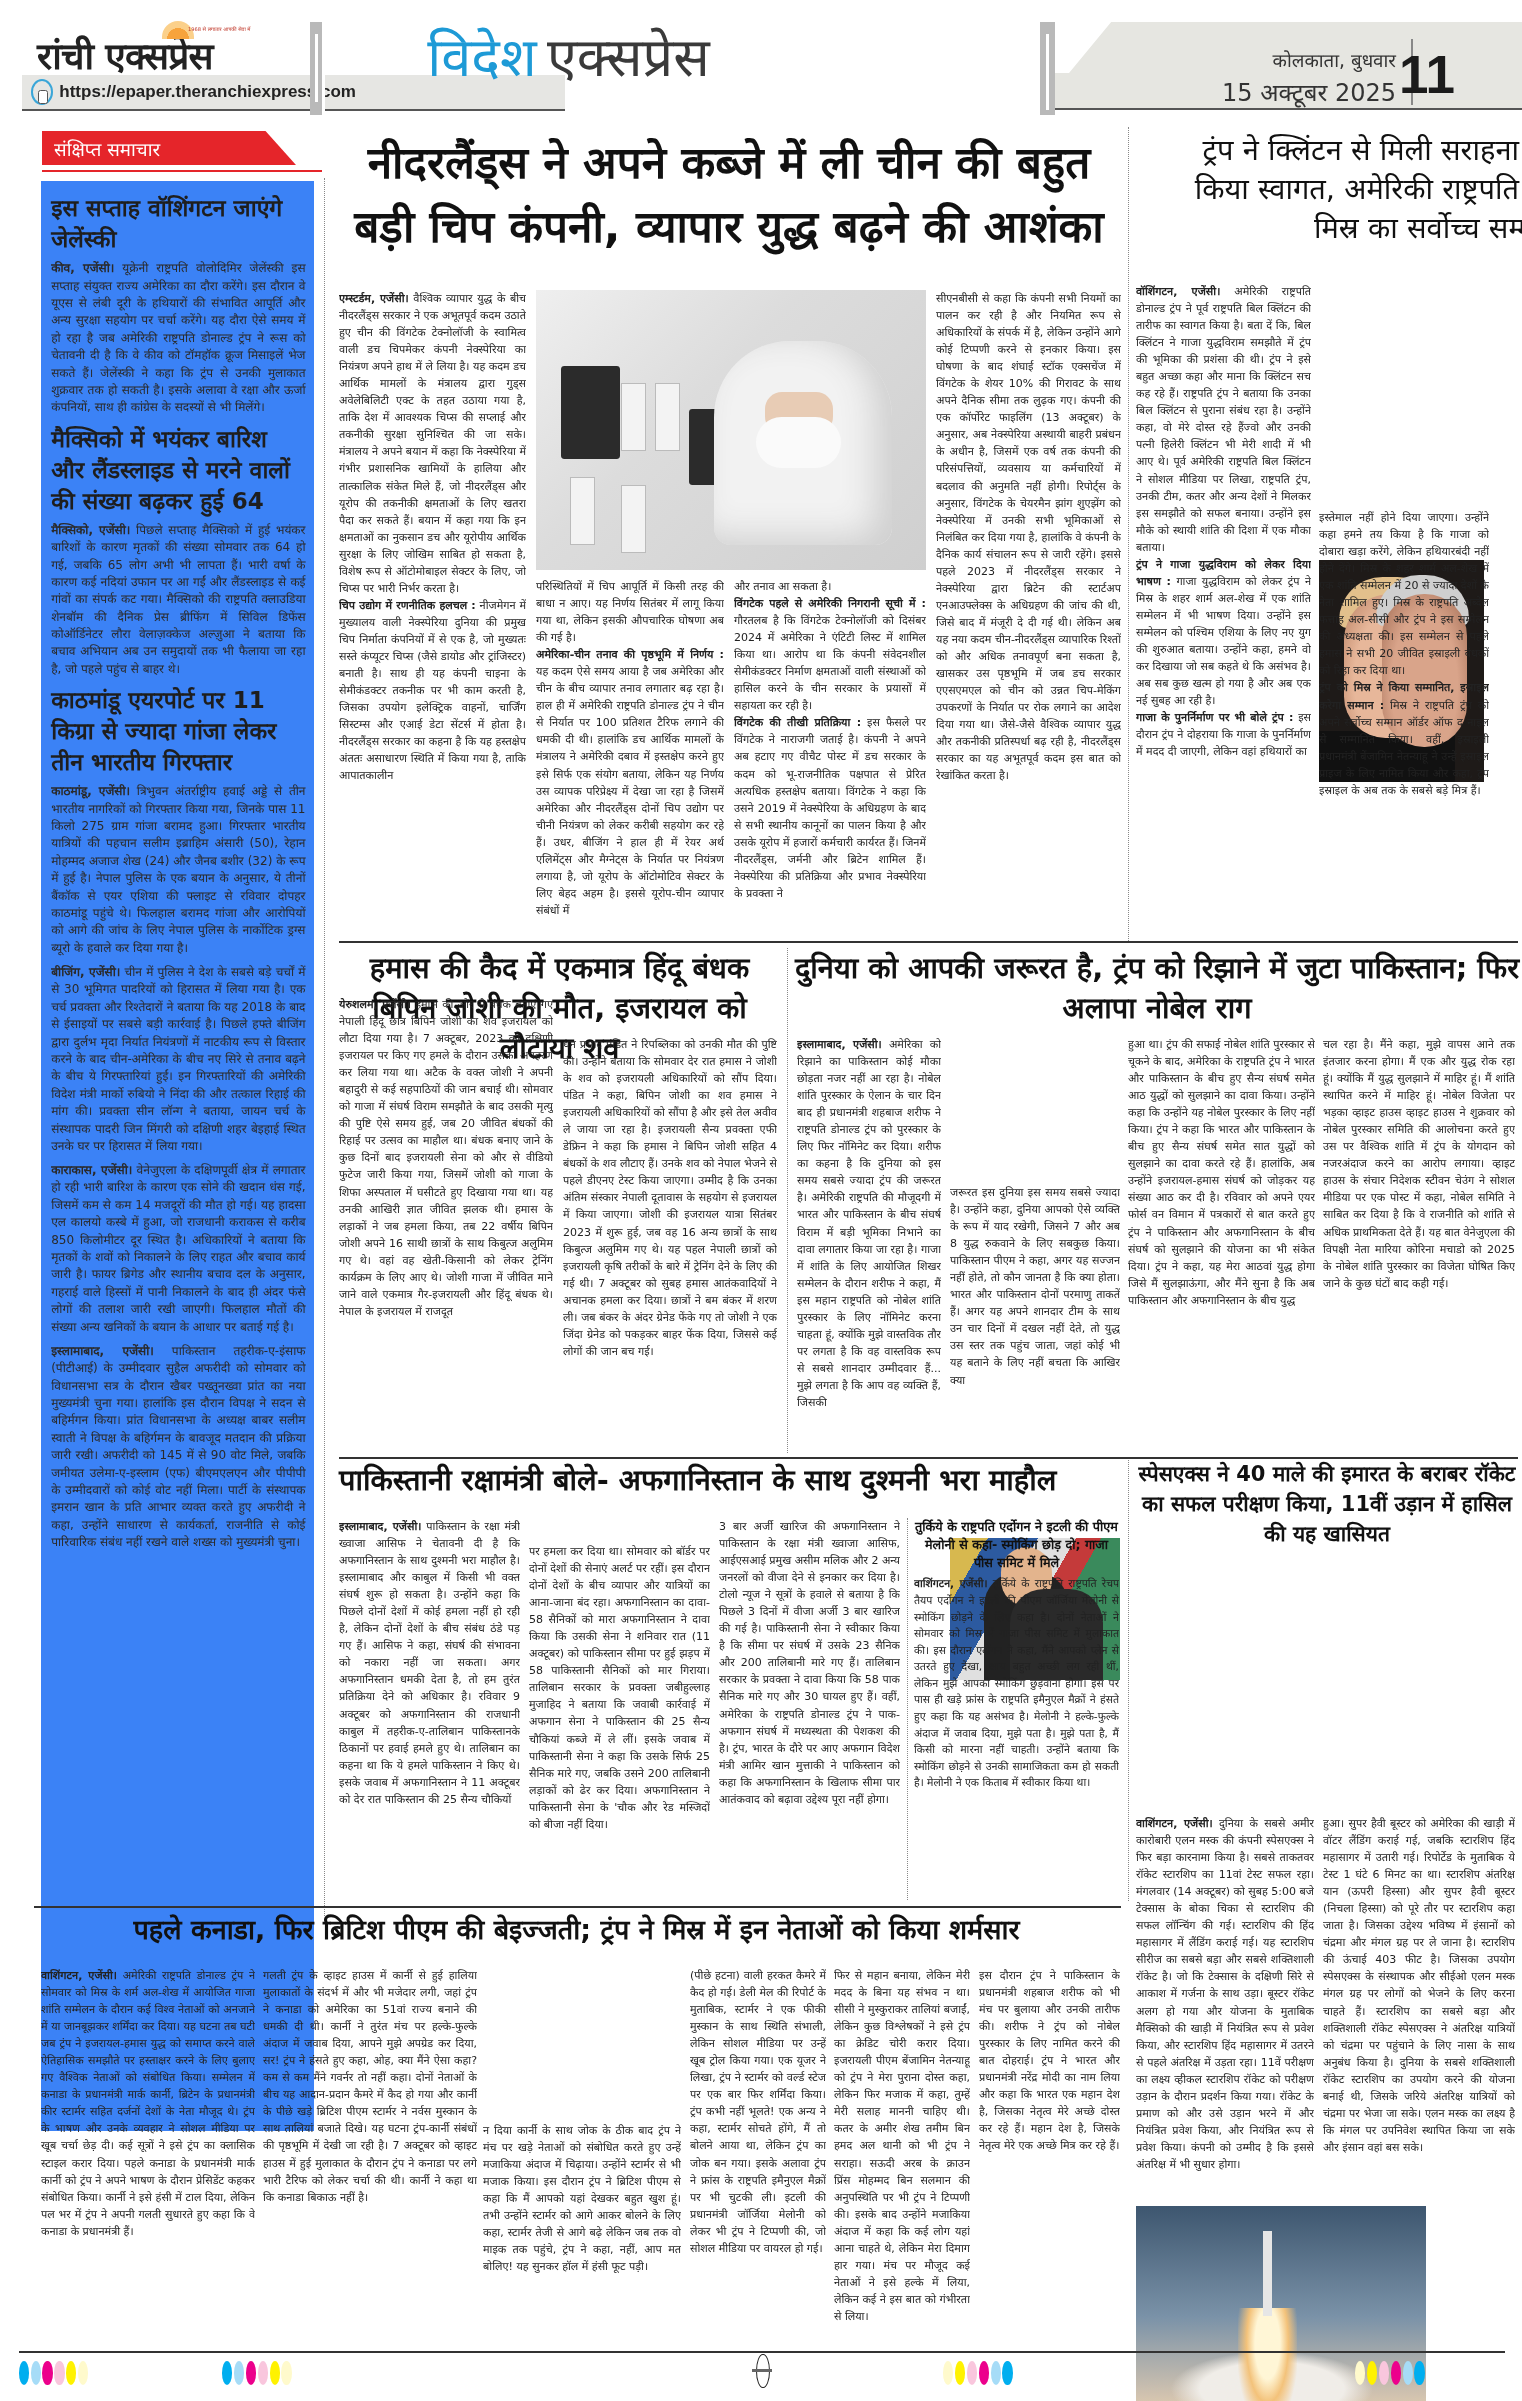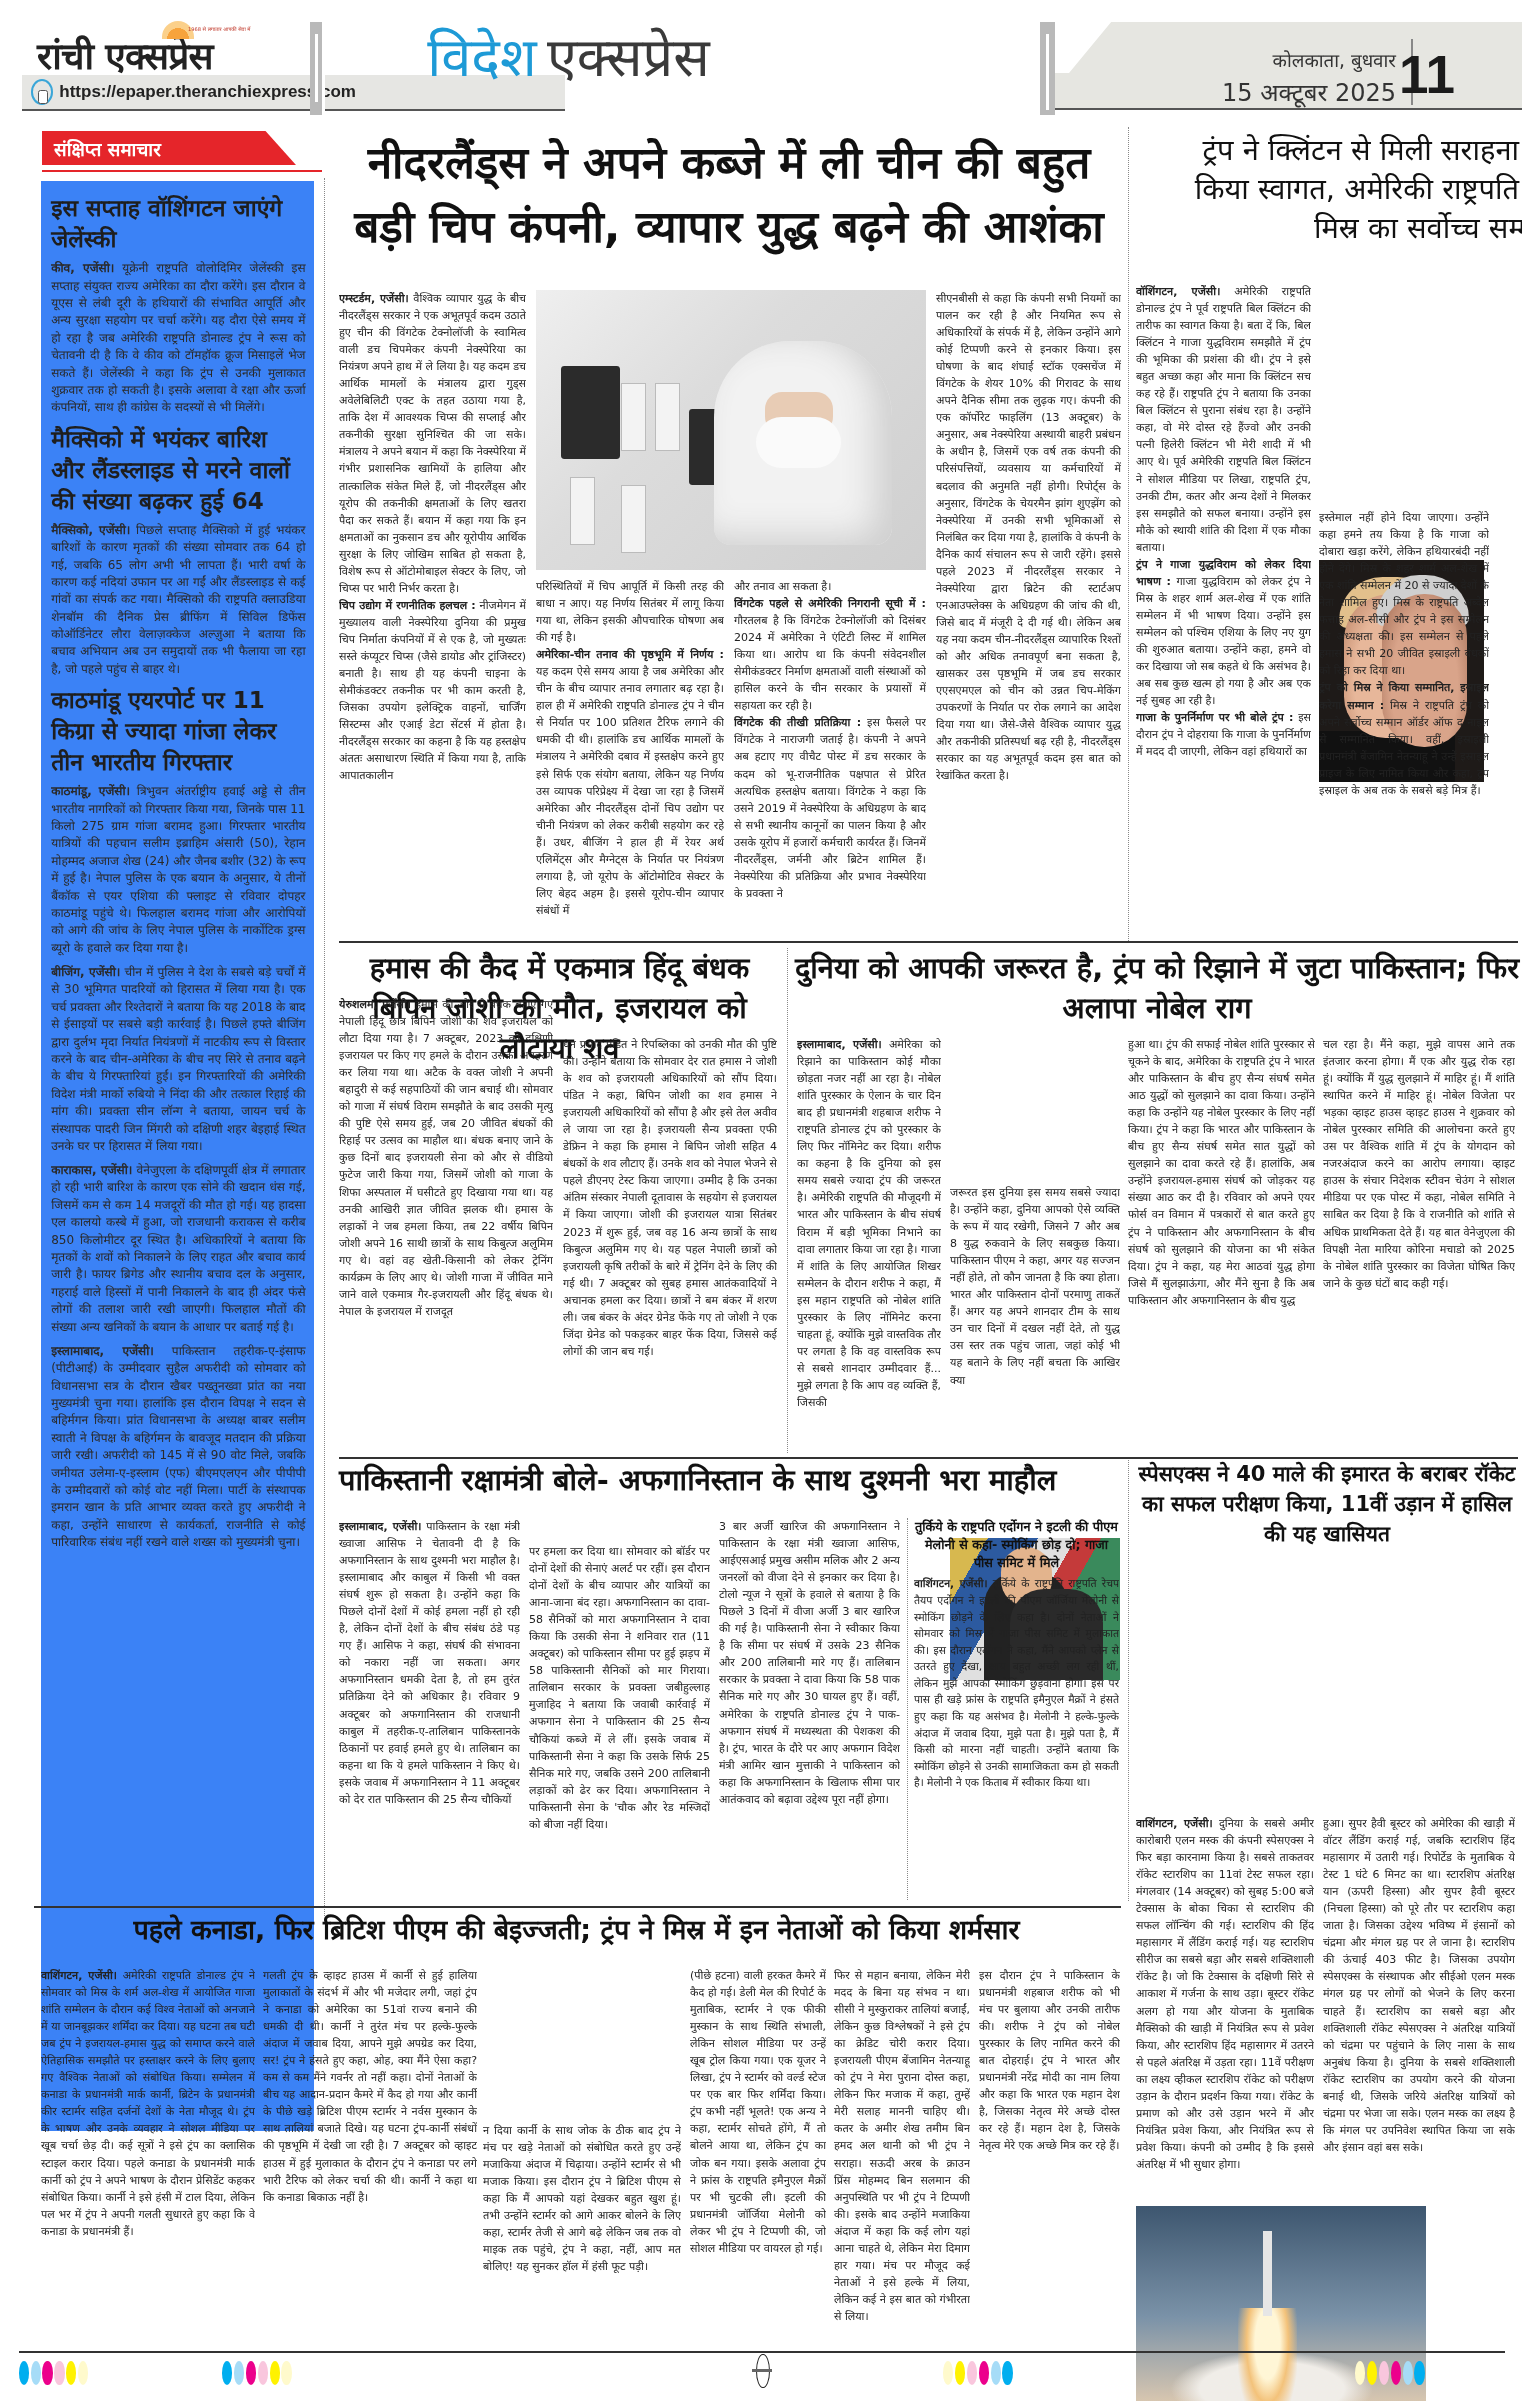--- a/index.html
+++ b/index.html
@@ -27,21 +27,21 @@
   .bracket-r { left: 1040px; top: 22px; width: 15.3px; height: 93px; background: #b9b9b9; }
   .bracket-r::after { content: ""; position: absolute; left: 6px; top: 12px; width: 2.5px; height: 76px; background: #fff; }
   .date-box { left: 1055px; top: 22px; width: 468px; height: 88px; background: #e6e6e1; clip-path: polygon(12% 0, 100% 0, 100% 100%, 0 100%, 0 58%, 3% 58%); border-bottom: 2.5px solid #555; }
   .date-box .city { position: absolute; right: 127px; top: 25.4px; font-size: 18.7px; color: #333; }
   .date-box .date { position: absolute; right: 127px; top: 53px; font-size: 24px; color: #333; }
   .date-box .sep { position: absolute; right: 110px; top: 17px; width: 1.7px; height: 66px; background: #888; }
   .date-box .page { position: absolute; right: 68px; top: 22px; font-size: 53px; font-weight: bold; color: #1b1b1b; font-family: "Liberation Sans", sans-serif; }
 
   
   .brief-tab { left: 42px; top: 131px; width: 254px; height: 34px; background: #e5252a; clip-path: polygon(0 0, 88% 0, 100% 100%, 0 100%); display: flex; align-items: center; padding-left: 12px; }
-  .brief-tab span { color: #fff; font-weight: bold; font-size: 18.7px; }
+  .brief-tab span { color: #fff; font-weight: normal; font-size: 18.7px; }
   .brief-rule { left: 42px; top: 170px; width: 280px; height: 1.7px; background: #e5252a; }
   .brief-panel { left: 41px; top: 181px; width: 273px; height: 1950px; background: #3b82f6; padding: 12px 8.5px 0 10.2px; }
   .brief-panel .item { margin-bottom: 6.8px; }
   .brief-panel h3 { font-size: 23px; line-height: 1.35; font-weight: bold; color: #1e1e1e; margin-bottom: 5.1px; }
   .brief-panel p { font-size: 12px; line-height: 1.45; text-align: justify; color: #2a2a2a; }
   .brief-panel p b { font-weight: bold; }
   .dotted-v { width: 0; border-left: 1.7px dotted #888; }
 
   
   .headline { font-weight: bold; color: #111; text-align: center; line-height: 1.3; font-family: "DejaVu Sans", sans-serif; }

